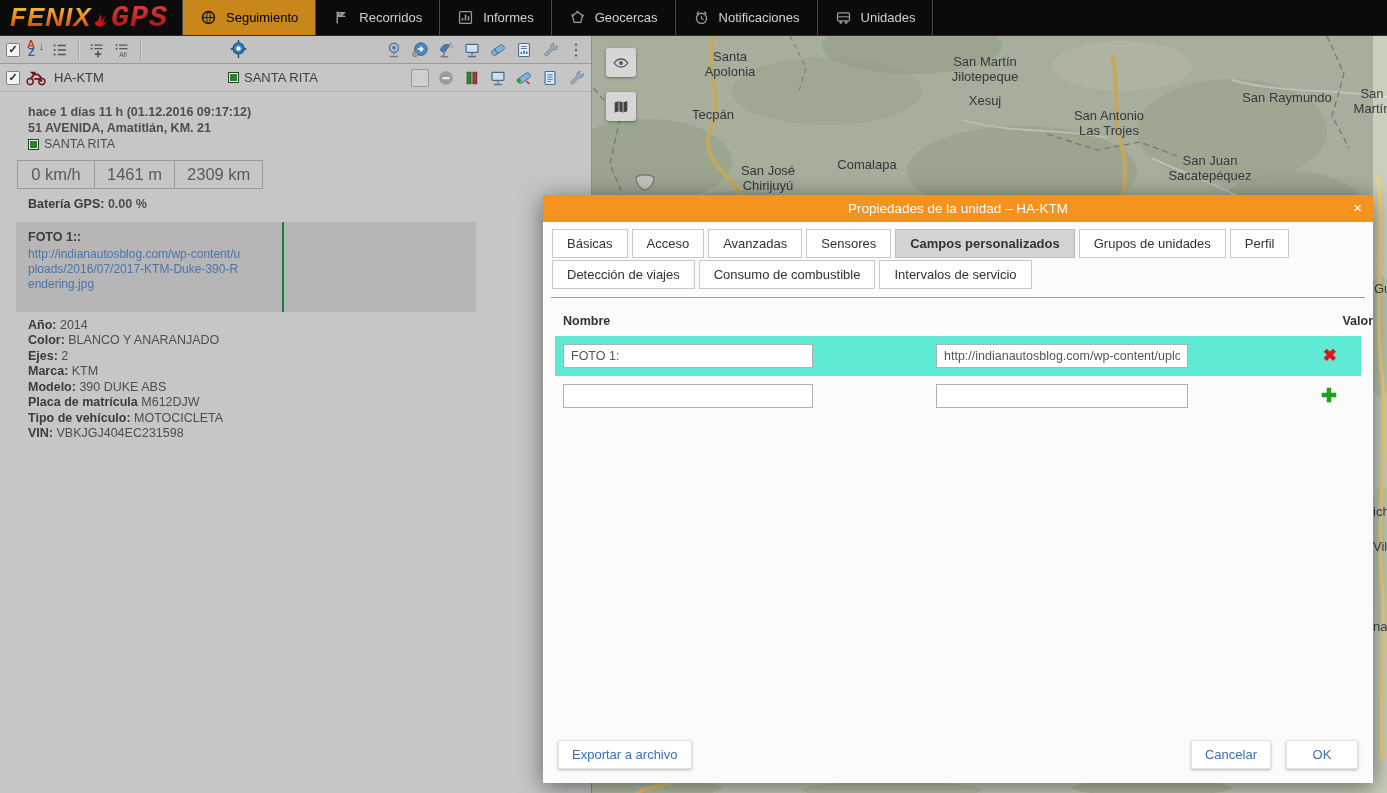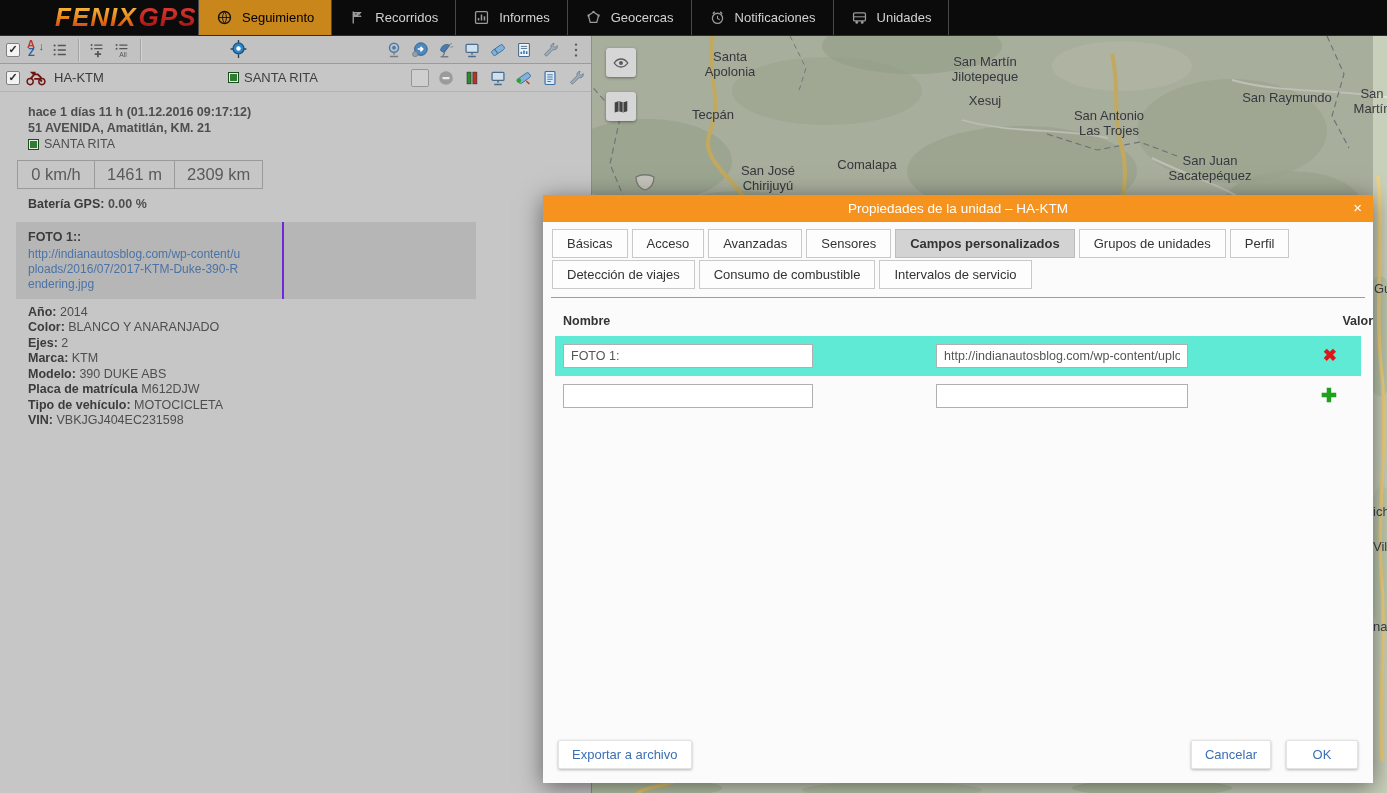--- a/index.html
+++ b/index.html
@@ -2,28 +2,28 @@
 <html style="--accent: #f6921e; --topbar-active: #c9861a; --link-blue: #4a73a8; --btn-blue: #3a6fb5; --red: #e01515; --green: #1fa11f; --geo-green: #2e7d32;"><head>
 <meta charset="utf-8">
 <style>
   * { margin:0; padding:0; box-sizing:border-box; }
   html,body { width:1387px; height:793px; overflow:hidden; }
   body { font-family:"Liberation Sans", sans-serif; position:relative; background:#c6c6c6; }
 
   
   .topbar { position:absolute; left:0; top:0; width:1387px; height:36px; background:#0b0b0b;
             display:flex; align-items:stretch; border-bottom:1px solid #2c2c2c; z-index:30; }
-  .logo { display:flex; align-items:center; padding:0 14px 0 10px; width:153px; cursor:pointer;margin-left:45px; }
+  .logo { display:flex; align-items:center; padding:0 14px 0 10px; width:182px; cursor:pointer; }
   .logo-fenix { font-size:26px; font-weight:bold; font-style:italic; letter-spacing:1px;
        background:linear-gradient(180deg,#f7c243 10%,#e87c17 55%,#c21d15 100%);
        -webkit-background-clip:text; background-clip:text; color:transparent; }
   .logo-claw { width:24px; height:24px; margin:0 1px; }
-  .logo-gps { font-size:26px; font-weight:bold; font-style:italic; letter-spacing:1px;
+  .logo-gps { font-size:30px; font-weight:bold; font-style:italic; letter-spacing:1px;
        background:linear-gradient(180deg,#e8433a 0%,#a30f10 90%);
-       -webkit-background-clip:text; background-clip:text; color:transparent; }
+       -webkit-background-clip:text; background-clip:text; color:transparent;font-family:Liberation Mono, monospace; }
   .top-tabs { display:flex; align-items:stretch; }
   .top-tab { display:flex; align-items:center; gap:9px; padding:0 17px; font-size:13px;
              color:#d2d2d2; border-right:1px solid #484848; cursor:pointer; }
   .top-tab:first-child { border-left:1px solid #484848; }
   .top-tab .icon { color:#9b9b9b; }
   .top-tab.active { background:var(--topbar-active,#c9861a); color:#000000; }
   .top-tab.active .icon { color:#141414; }
 
   .icon { display:inline-flex; align-items:center; justify-content:center; width:18px; height:18px; }
   .icon svg { width:100%; height:100%; }
@@ -51,21 +51,21 @@
 
   .details { padding:13px 0 0 28px; }
   .d-line { line-height:15.5px; color:#4e4e4e;font-weight:bold; }
   .d-geo { display:flex; align-items:center; gap:5px; margin-top:1px; }
   .stats { display:flex; margin:9px 0 8px -10px; }
   .stat { border:1px solid #9a9a9a; padding:4px 12px; font-size:16.5px; color:#5a5a5a; margin-left:-1px;
           min-width:78px; text-align:center; }
   .battery { margin-top:5px; }
   .battery b { color:#3c3c3c; }
   .foto-row { display:flex; width:460px; margin:9px 0 6px -12px; background:#b6b6b6; }
-  .foto-cell-l { width:268px; padding:8px 10px 7px 12px; border-right:2px solid #6d28d9; }
+  .foto-cell-l { width:268px; padding:8px 10px 20px 12px; border-right:2px solid #15803d; }
   .foto-cell-r { flex:1; }
   .foto-label { font-weight:bold; color:#3c3c3c; display:block; margin-bottom:3px; }
   .foto-link { color:var(--link-blue,#4a73a8); text-decoration:none; word-break:break-all;
                display:block; width:215px; line-height:15px; font-size:12px; }
   .attrs { margin-top:6px; }
   .attr { line-height:15.5px; }
   .attr b { color:#3c3c3c;margin-top:16px; }
 
   
   .map { position:absolute; left:592px; top:36px; width:795px; height:757px; overflow:hidden; background:#c8cfba; }

